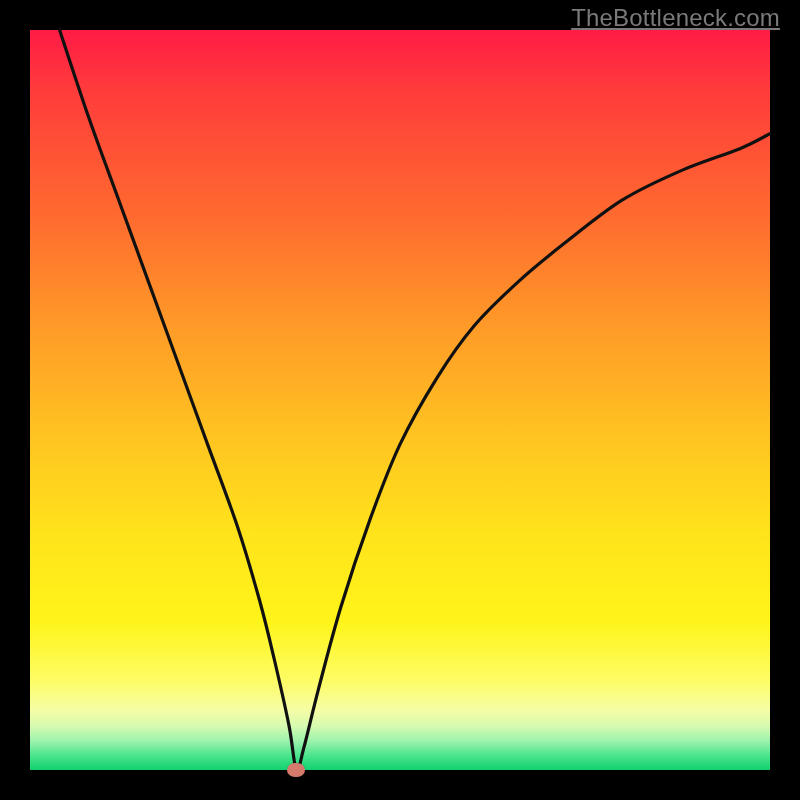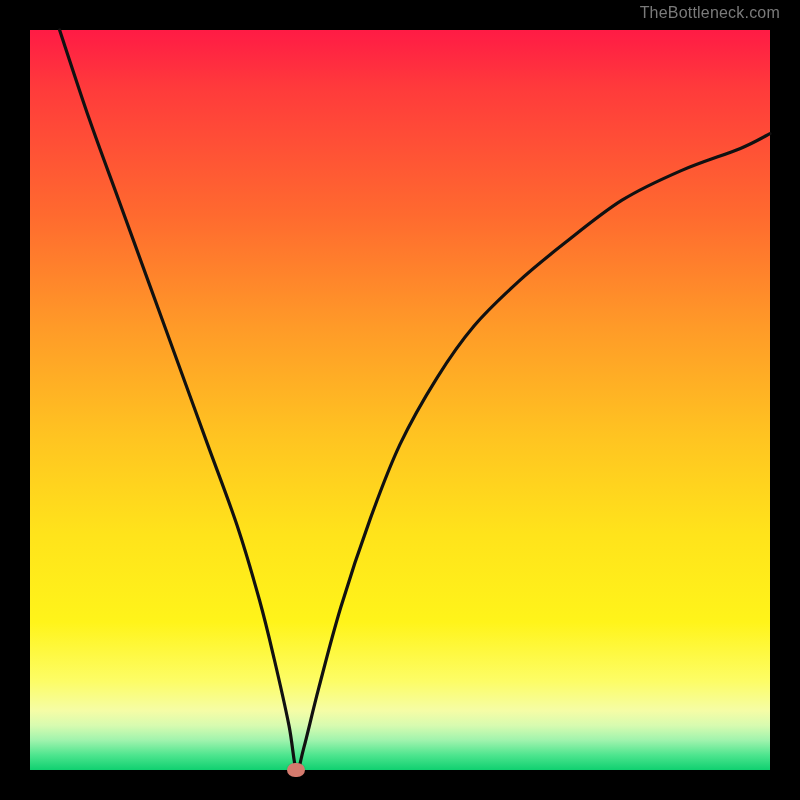--- a/index.html
+++ b/index.html
@@ -15,24 +15,25 @@
     position: relative;
     width: 800px;
     height: 800px;
     background: #000000;
   }
   .watermark {
     position: absolute;
     top: 4px;
     right: 20px;
     color: #7a7a7a;
-    font-size: 16px;
+    font-size: 24px;
     font-weight: 500;
     letter-spacing: 0.2px;
     user-select: none;
+    text-decoration: underline;
   }
   .plot-area {
     position: absolute;
     left: 30px;
     top: 30px;
     width: 740px;
     height: 740px;
     background: linear-gradient(
       to bottom,
       #ff1b45 0%,

